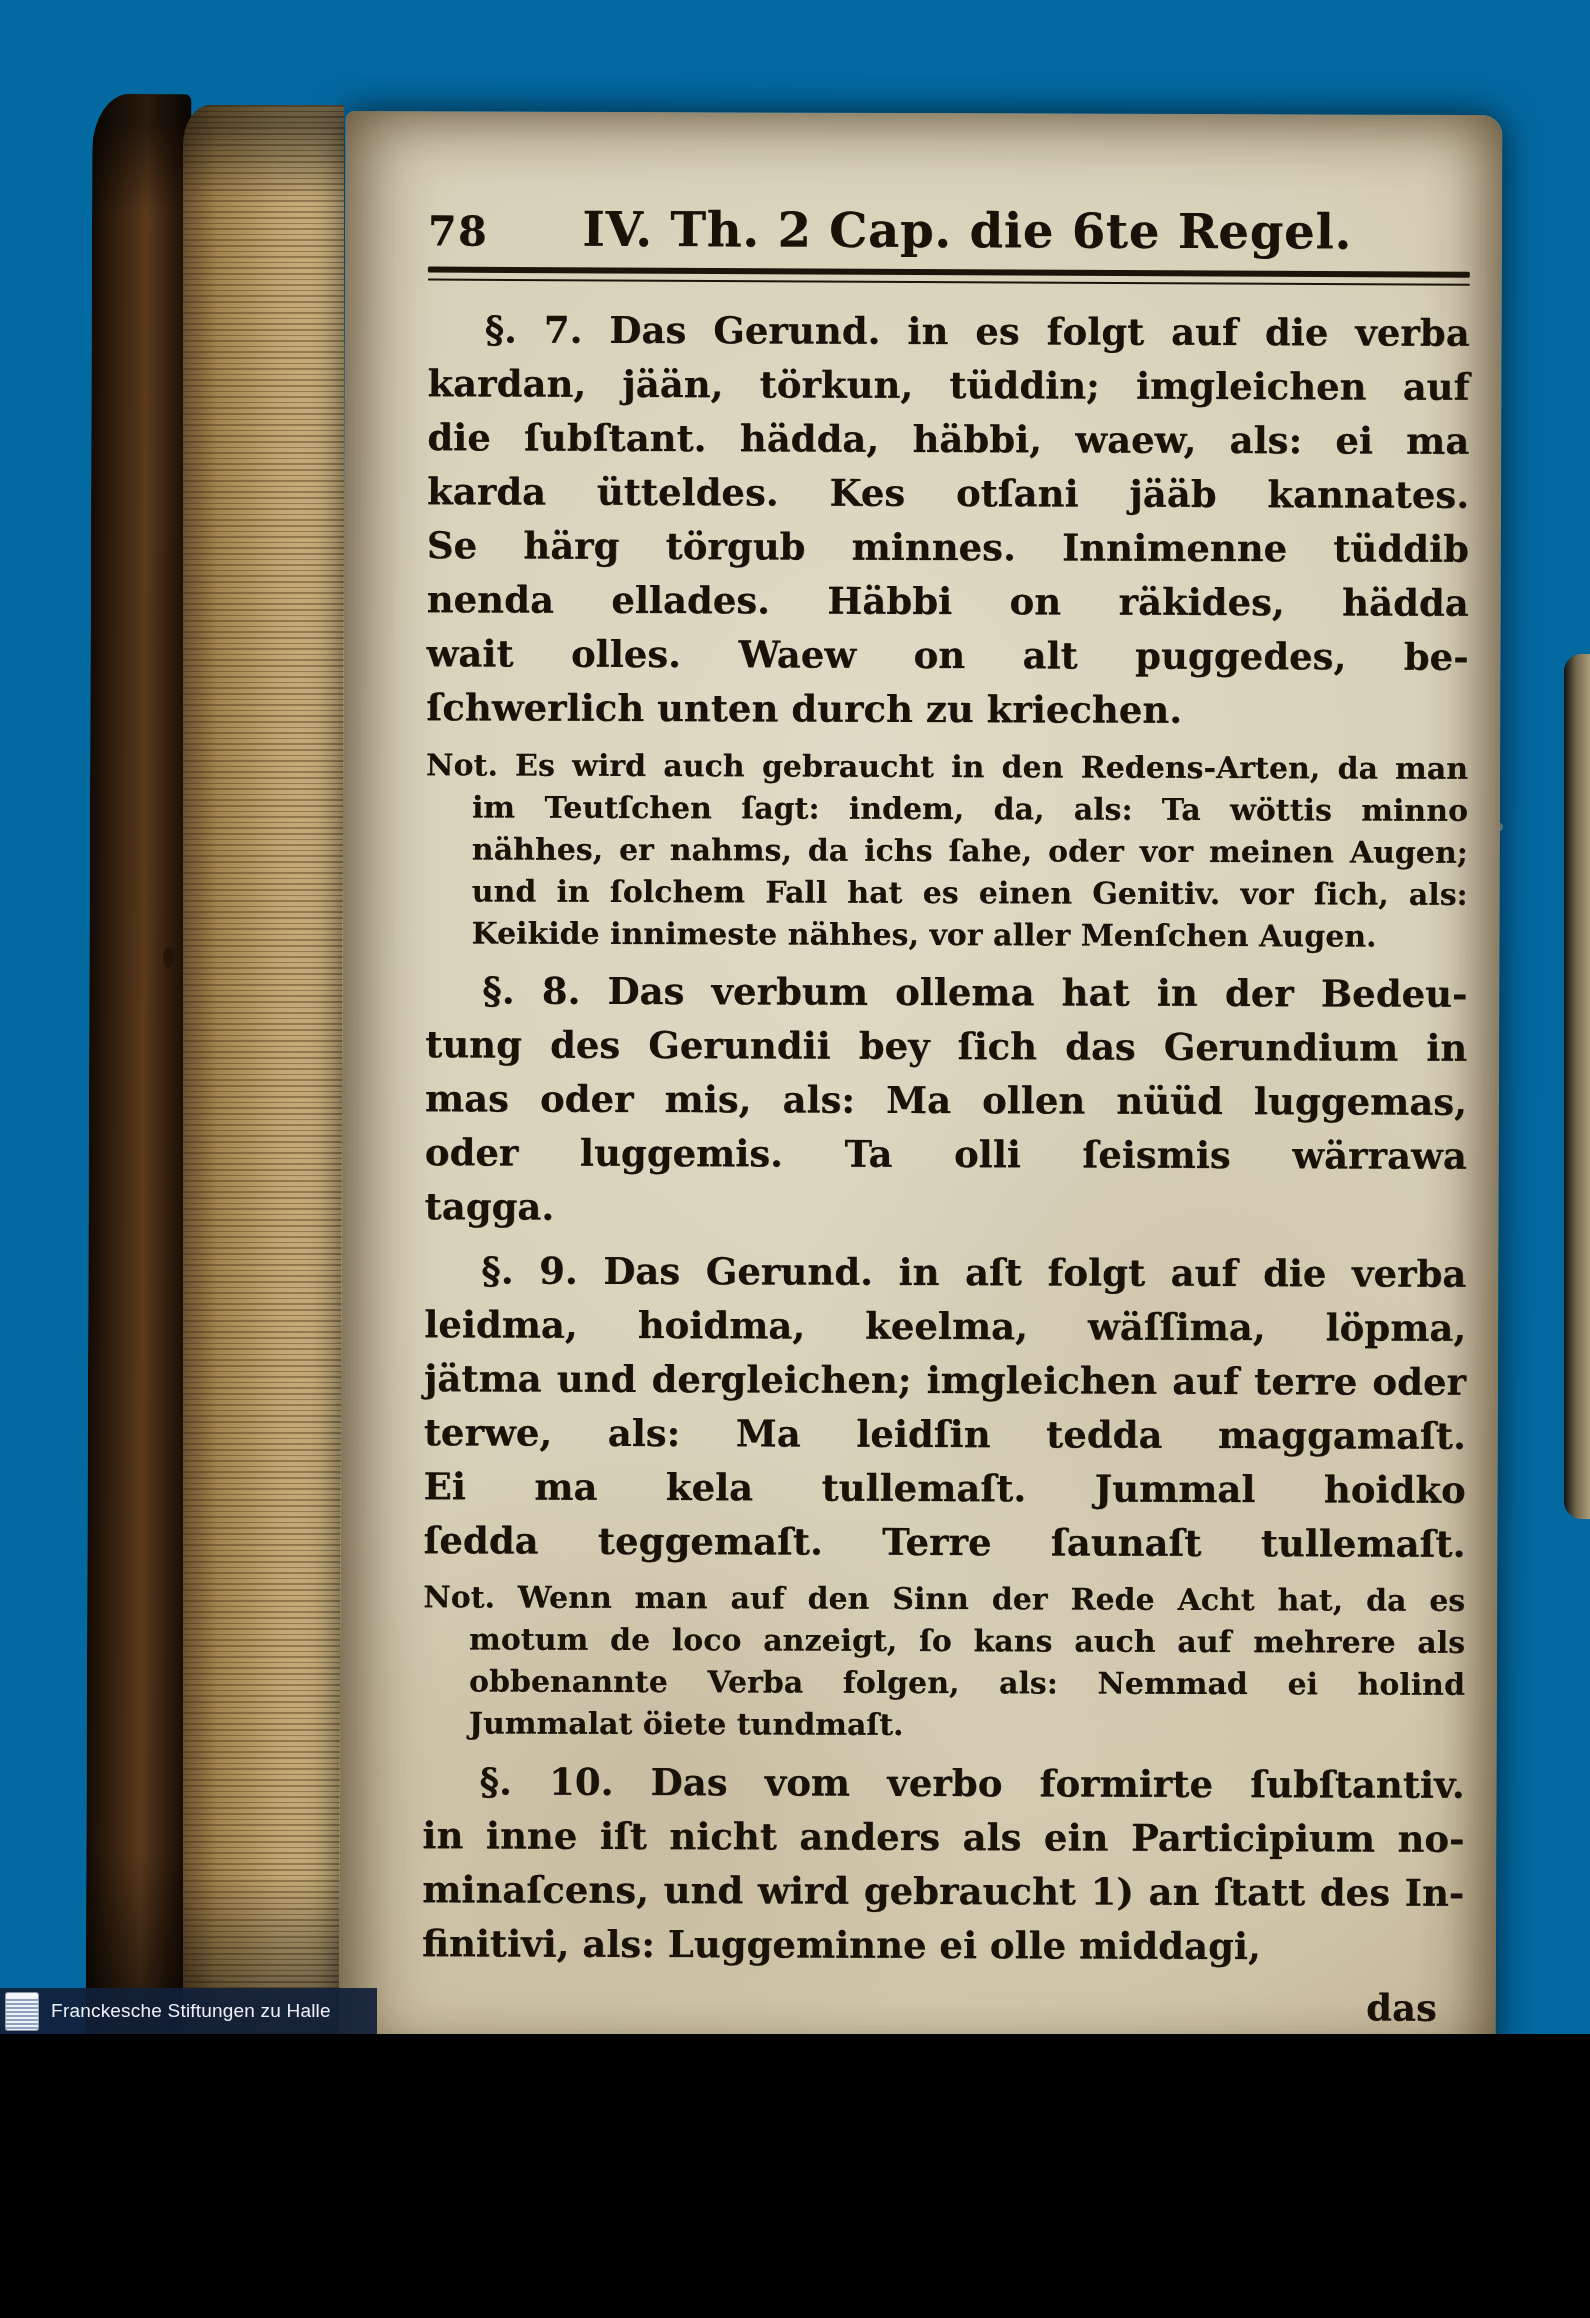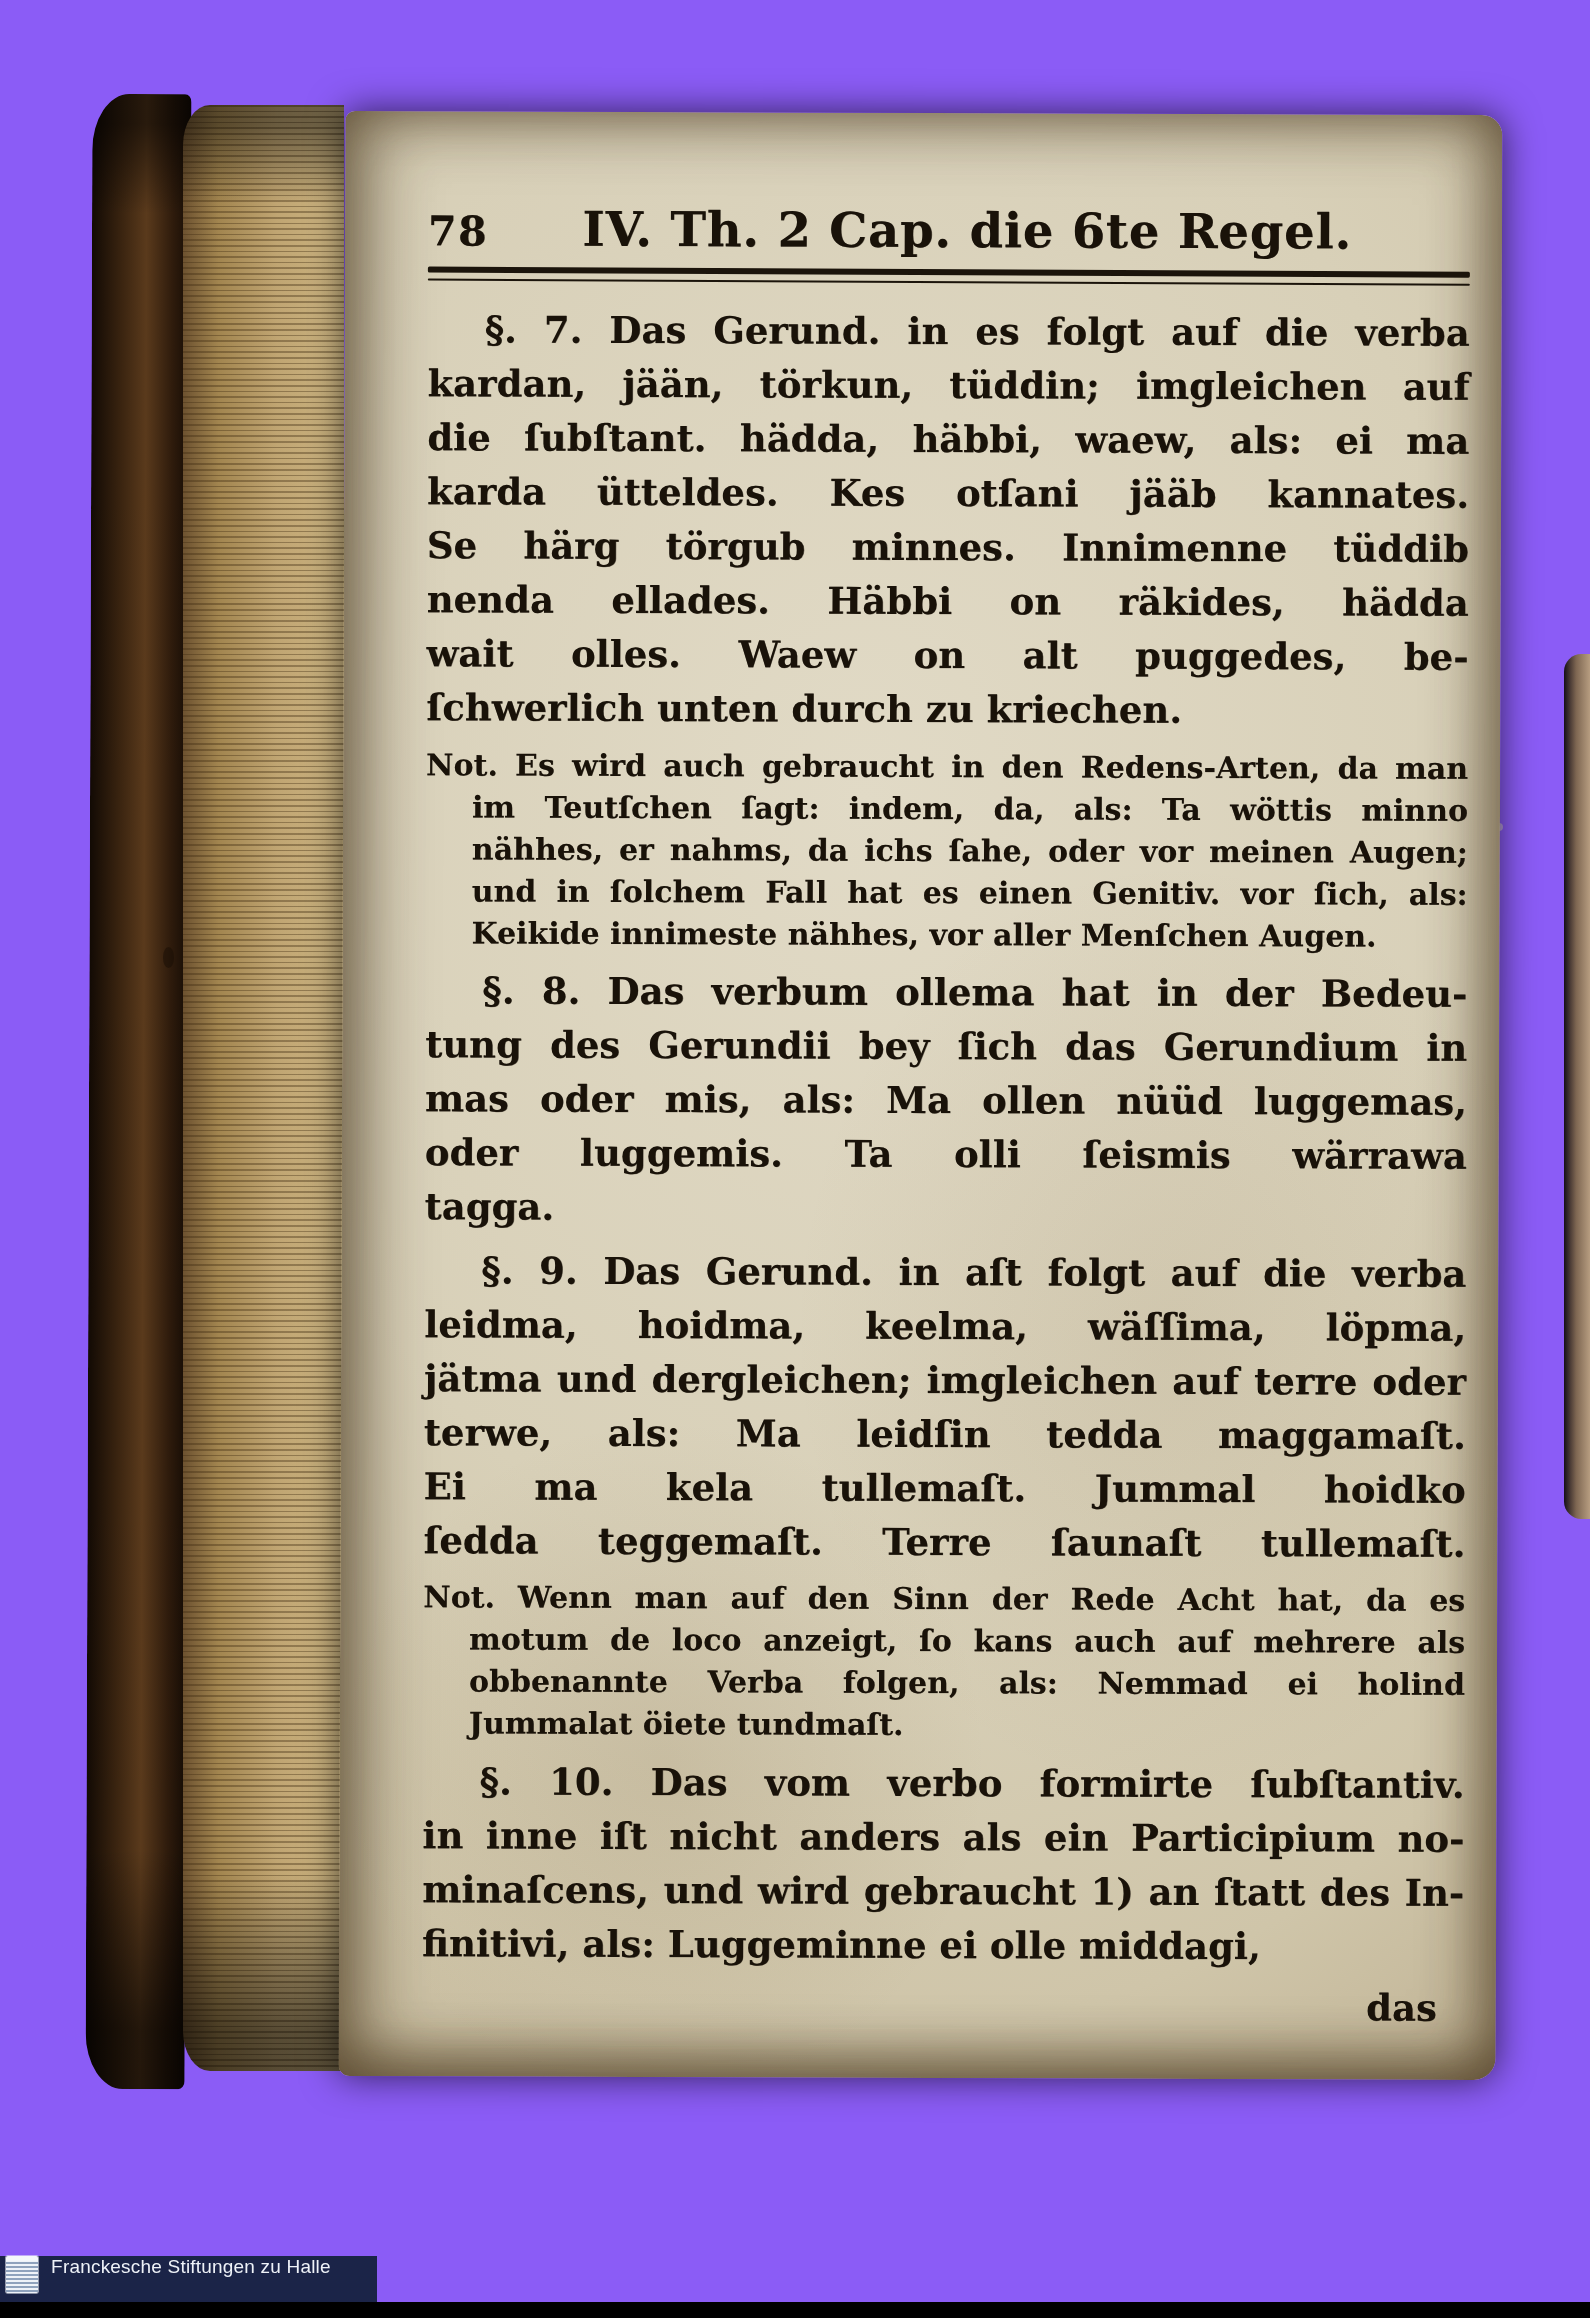--- a/index.html
+++ b/index.html
@@ -1,18 +1,18 @@
 <!DOCTYPE html>
 <html style="font-size:12.7px"><head>
 <meta charset="utf-8">
 <style>
   html,body{margin:0;padding:0;background:#000;}
   .scene{
-    position:relative;width:1591px;height:2302px;overflow:hidden;
-    background:#8b5cf6;
+    position:relative;width:1591px;height:2034px;overflow:hidden;
+    background:#0369a1;
     font-family:"DejaVu Serif", serif;
   }
   
   .book-spine{
     position:absolute;left:89px;top:94px;width:99px;height:1995px;
     background:
       linear-gradient(to bottom, rgba(0,0,0,.55) 0 1.5%, rgba(0,0,0,0) 6% 88%, rgba(0,0,0,.6) 97%),
       linear-gradient(90deg,#120a04 0%,#3a2410 30%,#5a3a1c 55%,#2e1b0c 82%,#150c05 100%);
     border-radius:37px 6.4px 6.4px 37px / 56px 8px 8px 56px;
     transform:rotate(.2deg);
@@ -84,21 +84,21 @@
   .block.note .line:not(:first-child){padding-left:46px;}
   .catchword{
     text-align:right;padding-right:27px;margin-top:1.6px;
     font-size:37px;line-height:51px;font-weight:700;
     text-shadow:0.4px 0.2px 0 rgba(25,18,9,.5);
   }
   
   .watermark-bar{
     position:absolute;left:0;bottom:0;width:377px;height:46px;
     background:rgba(17,31,56,.92);
-    display:flex;gap:12.7px;padding-left:6.4px;box-sizing:border-box;
+    display:flex;align-items:center;gap:12.7px;padding-left:6.4px;box-sizing:border-box;
   }
   .wm-logo{
     width:32px;height:37px;flex:0 0 auto;
     background:
       linear-gradient(to bottom, #f4f7fb 0 4.8px, rgba(0,0,0,0) 4.8px),
       repeating-linear-gradient(to bottom, #eef2f8 0 2.4px, #8fa2bd 2.4px 4px);
     border-radius:1.6px;
     box-shadow:0 0 0 0.8px rgba(240,244,250,.7);
   }
   .wm-text{

